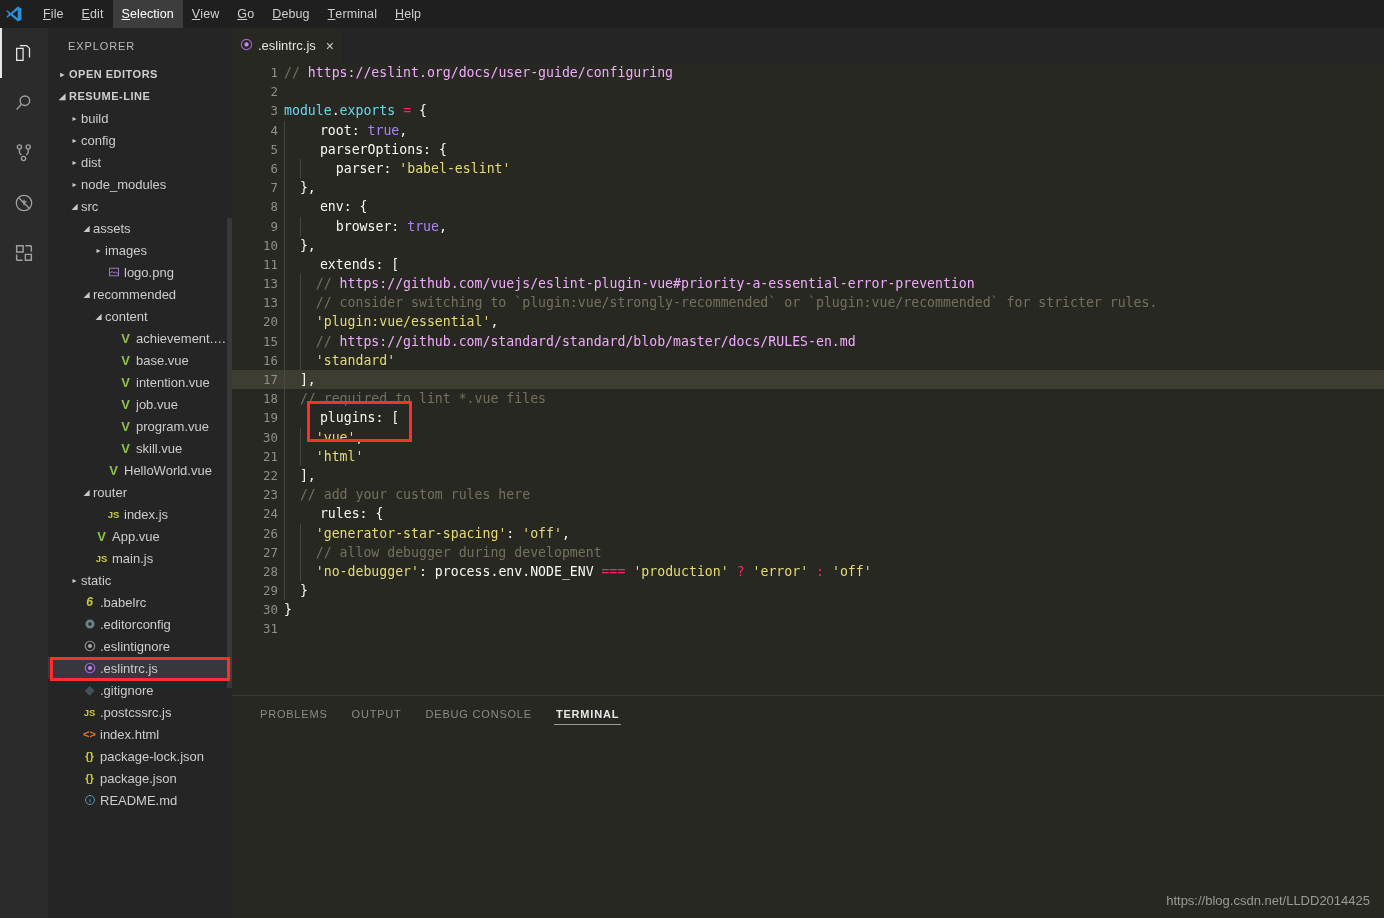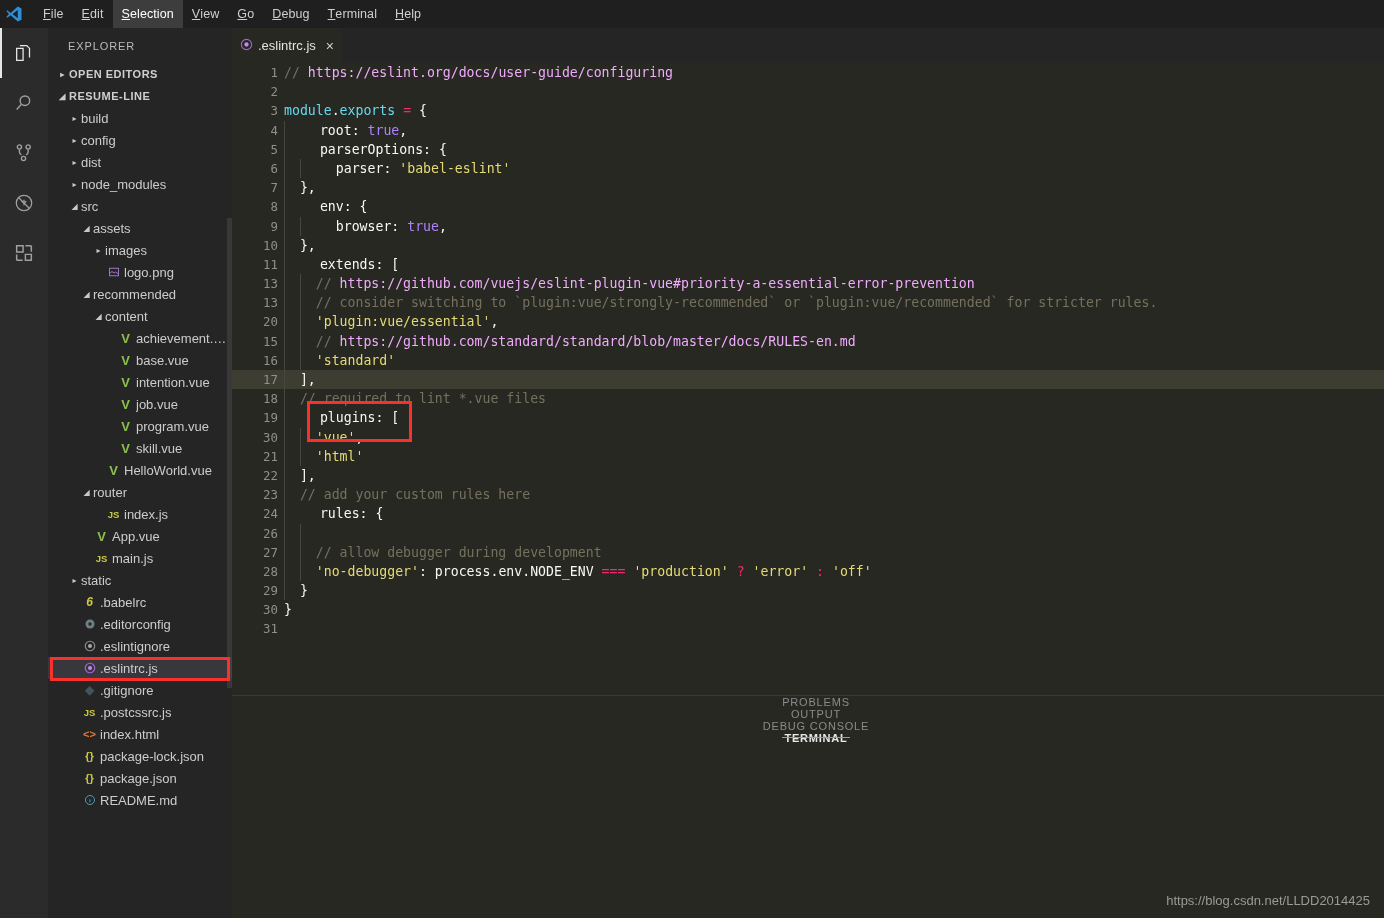--- a/index.html
+++ b/index.html
@@ -112,21 +112,21 @@
   .t-str  { color: #e6db74; }
   .t-num  { color: #ae81ff; }
   .t-op   { color: #f92672; }
   .t-pun  { color: #f8f8f2; }
 
   
   .panel {
     position: absolute; top: 695px; left: 232px; width: 1152px; height: 223px;
     background: #272822; border-top: 1px solid #3a3a36;
   }
-  .panel-tabs { display: flex; align-items: center; height: 35px; padding-left: 16px; gap: 0; flex-direction: column; }
+  .panel-tabs { display: flex; align-items: center; height: 35px; padding-left: 16px; gap: 0; }
   .panel-tab {
     font-size: 11px; letter-spacing: .8px; color: #8b8b8b; text-transform: uppercase;
     padding: 0 12px; height: 35px; display: flex; align-items: center; position: relative;
   }
   .panel-tab.active { color: #e7e7e7; font-weight: bold; }
   .panel-tab.active::after {
     content: ""; position: absolute; left: 10px; right: 10px; bottom: 6px;
     height: 1px; background: #9b9b9b;
   }
   .term {
@@ -472,21 +472,21 @@
         <div class="ln-row"><span class="ln-num">15</span><span class="ind-guide" style="left: 52px;"></span><span class="ind-guide" style="left: 67.86px;"></span><span class="ln-txt"><span class="t-com">    // </span><span class="t-lnk">https://github.com/standard/standard/blob/master/docs/RULES-en.md</span></span></div>
         <div class="ln-row"><span class="ln-num">16</span><span class="ind-guide" style="left: 52px;"></span><span class="ind-guide" style="left: 67.86px;"></span><span class="ln-txt"><span class="t-pun">    </span><span class="t-str">'standard'</span></span></div>
         <div class="ln-row current"><span class="ln-num">17</span><span class="ind-guide" style="left: 52px;"></span><span class="ln-txt"><span class="t-pun">  ],</span></span></div>
         <div class="ln-row"><span class="ln-num">18</span><span class="ind-guide" style="left: 52px;"></span><span class="ln-txt"><span class="t-com">  // required to lint *.vue files</span></span></div>
         <div class="ln-row"><span class="ln-num">19</span><span class="ind-guide" style="left: 52px;"></span><span class="ln-txt"><span class="t-prop">  plugins</span><span class="t-pun">: [</span></span></div>
         <div class="ln-row"><span class="ln-num">30</span><span class="ind-guide" style="left: 52px;"></span><span class="ind-guide" style="left: 67.86px;"></span><span class="ln-txt"><span class="t-pun">    </span><span class="t-str">'vue'</span><span class="t-pun">,</span></span></div>
         <div class="ln-row"><span class="ln-num">21</span><span class="ind-guide" style="left: 52px;"></span><span class="ind-guide" style="left: 67.86px;"></span><span class="ln-txt"><span class="t-pun">    </span><span class="t-str">'html'</span></span></div>
         <div class="ln-row"><span class="ln-num">22</span><span class="ind-guide" style="left: 52px;"></span><span class="ln-txt"><span class="t-pun">  ],</span></span></div>
         <div class="ln-row"><span class="ln-num">23</span><span class="ind-guide" style="left: 52px;"></span><span class="ln-txt"><span class="t-com">  // add your custom rules here</span></span></div>
         <div class="ln-row"><span class="ln-num">24</span><span class="ind-guide" style="left: 52px;"></span><span class="ln-txt"><span class="t-prop">  rules</span><span class="t-pun">: {</span></span></div>
-        <div class="ln-row"><span class="ln-num">26</span><span class="ind-guide" style="left: 52px;"></span><span class="ind-guide" style="left: 67.86px;"></span></div>
+        <div class="ln-row"><span class="ln-num">26</span><span class="ind-guide" style="left: 52px;"></span><span class="ind-guide" style="left: 67.86px;"></span><span class="ln-txt"><span class="t-pun">    </span><span class="t-str">'generator-star-spacing'</span><span class="t-pun">: </span><span class="t-str">'off'</span><span class="t-pun">,</span></span></div>
         <div class="ln-row"><span class="ln-num">27</span><span class="ind-guide" style="left: 52px;"></span><span class="ind-guide" style="left: 67.86px;"></span><span class="ln-txt"><span class="t-com">    // allow debugger during development</span></span></div>
         <div class="ln-row"><span class="ln-num">28</span><span class="ind-guide" style="left: 52px;"></span><span class="ind-guide" style="left: 67.86px;"></span><span class="ln-txt"><span class="t-pun">    </span><span class="t-str">'no-debugger'</span><span class="t-pun">: process.env.NODE_ENV </span><span class="t-op">===</span><span class="t-pun"> </span><span class="t-str">'production'</span><span class="t-pun"> </span><span class="t-op">?</span><span class="t-pun"> </span><span class="t-str">'error'</span><span class="t-pun"> </span><span class="t-op">:</span><span class="t-pun"> </span><span class="t-str">'off'</span></span></div>
         <div class="ln-row"><span class="ln-num">29</span><span class="ind-guide" style="left: 52px;"></span><span class="ln-txt"><span class="t-pun">  }</span></span></div>
         <div class="ln-row"><span class="ln-num">30</span><span class="ln-txt"><span class="t-pun">}</span></span></div>
         <div class="ln-row"><span class="ln-num">31</span><span class="ln-txt"></span></div>
       </div>
   </div>
 
   <div class="panel">
     <div class="panel-tabs" id="panel-tabs">

